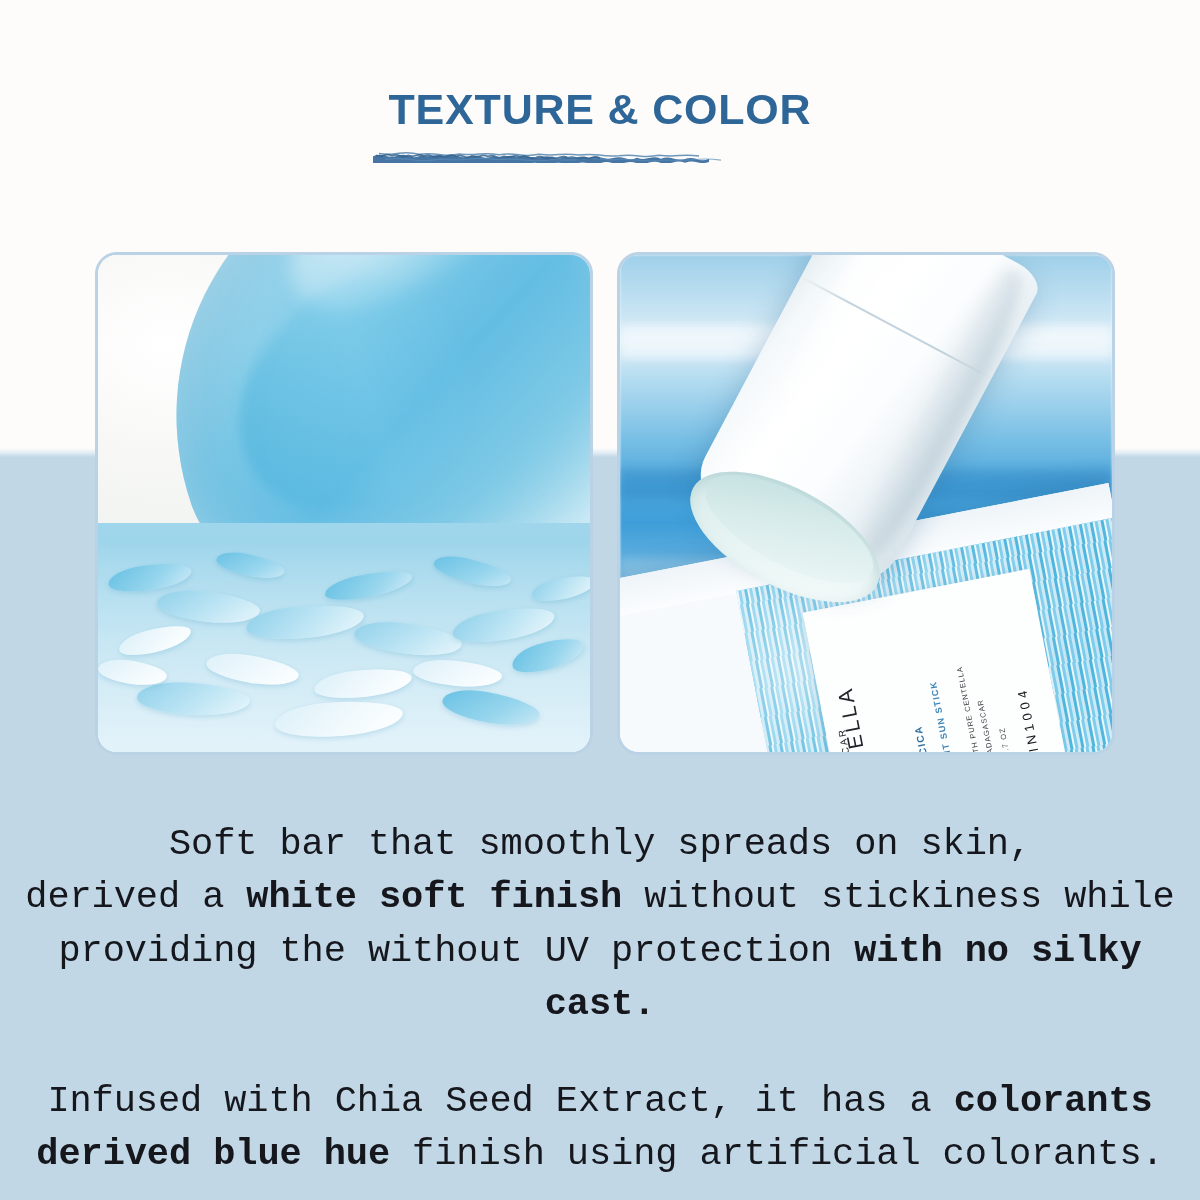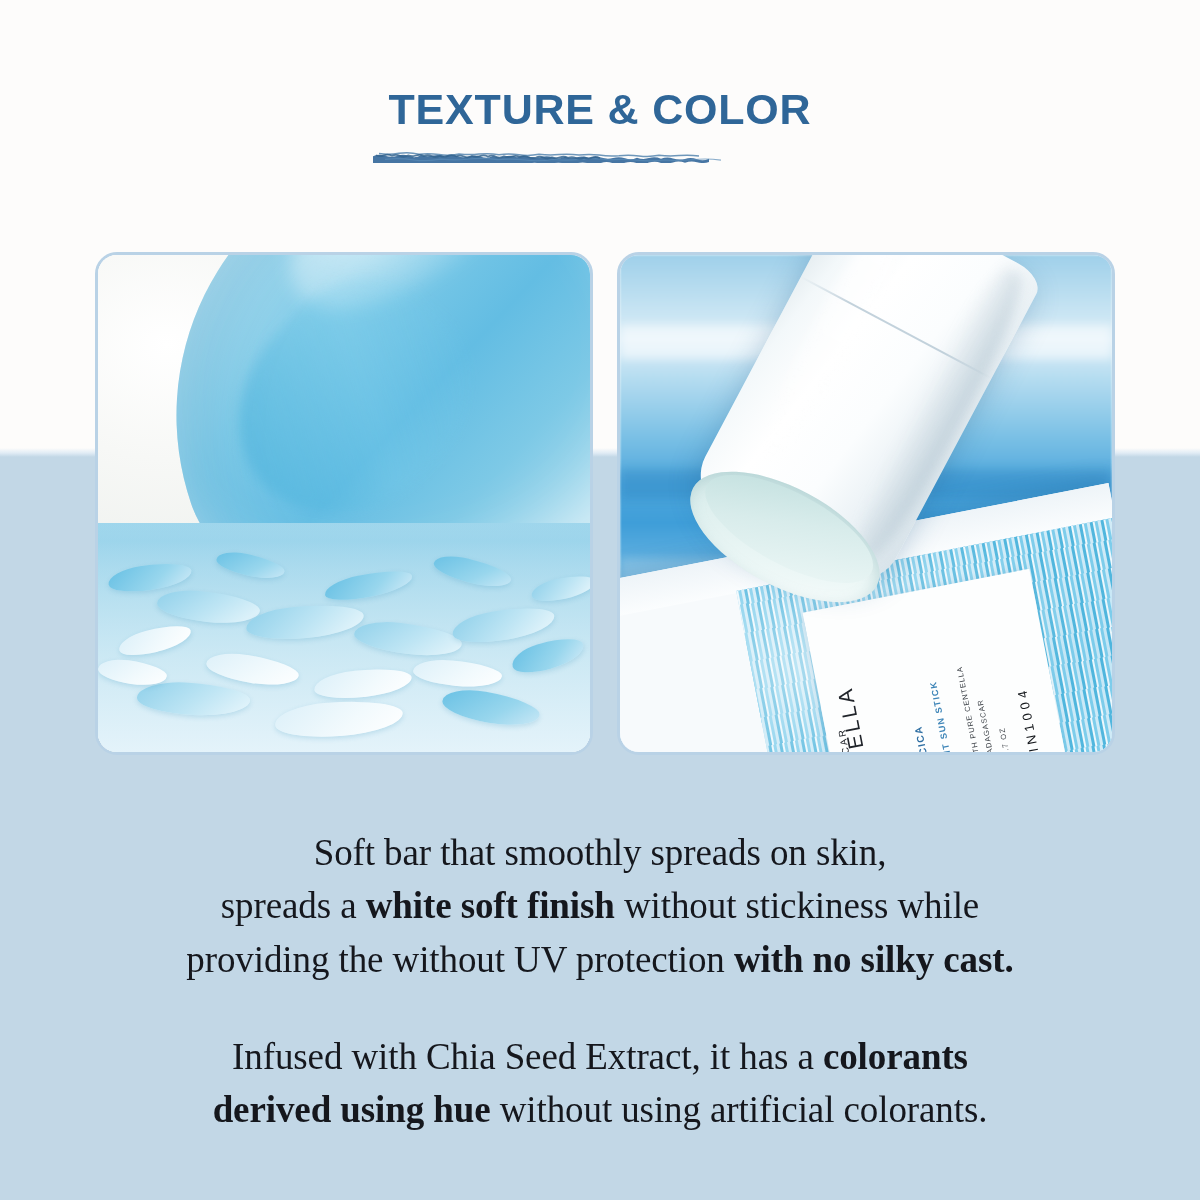--- a/index.html
+++ b/index.html
@@ -394,26 +394,26 @@
   
   .copy {
     position: absolute;
     left: 0;
     top: 818px;
     width: 1200px;
     text-align: center;
     color: #15171d;
   }
   .para {
-    margin: 8px;
+    margin: 0;
     font-size: 37px;
     line-height: 1.44;
     font-weight: 400;
     letter-spacing: -0.1px;
-    font-family: Liberation Serif, serif;
+    font-family: Liberation Mono, monospace;
   }
   .para + .para { margin-top: 44px; }
   .para b { font-weight: 700; }
 </style>
 </head>
 <body>
 
 <div class="page">
 
   <div class="bg-top"></div>
@@ -492,17 +492,17 @@
           <div class="rp-stick-sh"></div>
           <div class="rp-stick-seam"></div>
         </div>
         <div class="rp-stick-cap"></div>
         <div class="rp-stick-rim"></div>
       </div>
     </div>
   </div>
 
   <div class="copy">
-    <p class="para"><span>Soft bar that smoothly spreads on skin,</span><br><span>spreads a </span><b>white soft finish</b><span> without stickiness while</span><br><span>providing the without UV protection </span><b>with no silky cast.</b></p>
-    <p class="para"><span>Infused with Chia Seed Extract, it has a </span><b>colorants</b><br><b>derived using hue</b><span> without using artificial colorants.</span></p>
+    <p class="para"><span>Soft bar that smoothly spreads on skin,</span><br><span>derived a </span><b>white soft finish</b><span> without stickiness while</span><br><span>providing the without UV protection </span><b>with no silky cast.</b></p>
+    <p class="para"><span>Infused with Chia Seed Extract, it has a </span><b>colorants</b><br><b>derived blue hue</b><span> finish using artificial colorants.</span></p>
   </div>
 
 </div>
 
 </body></html>

